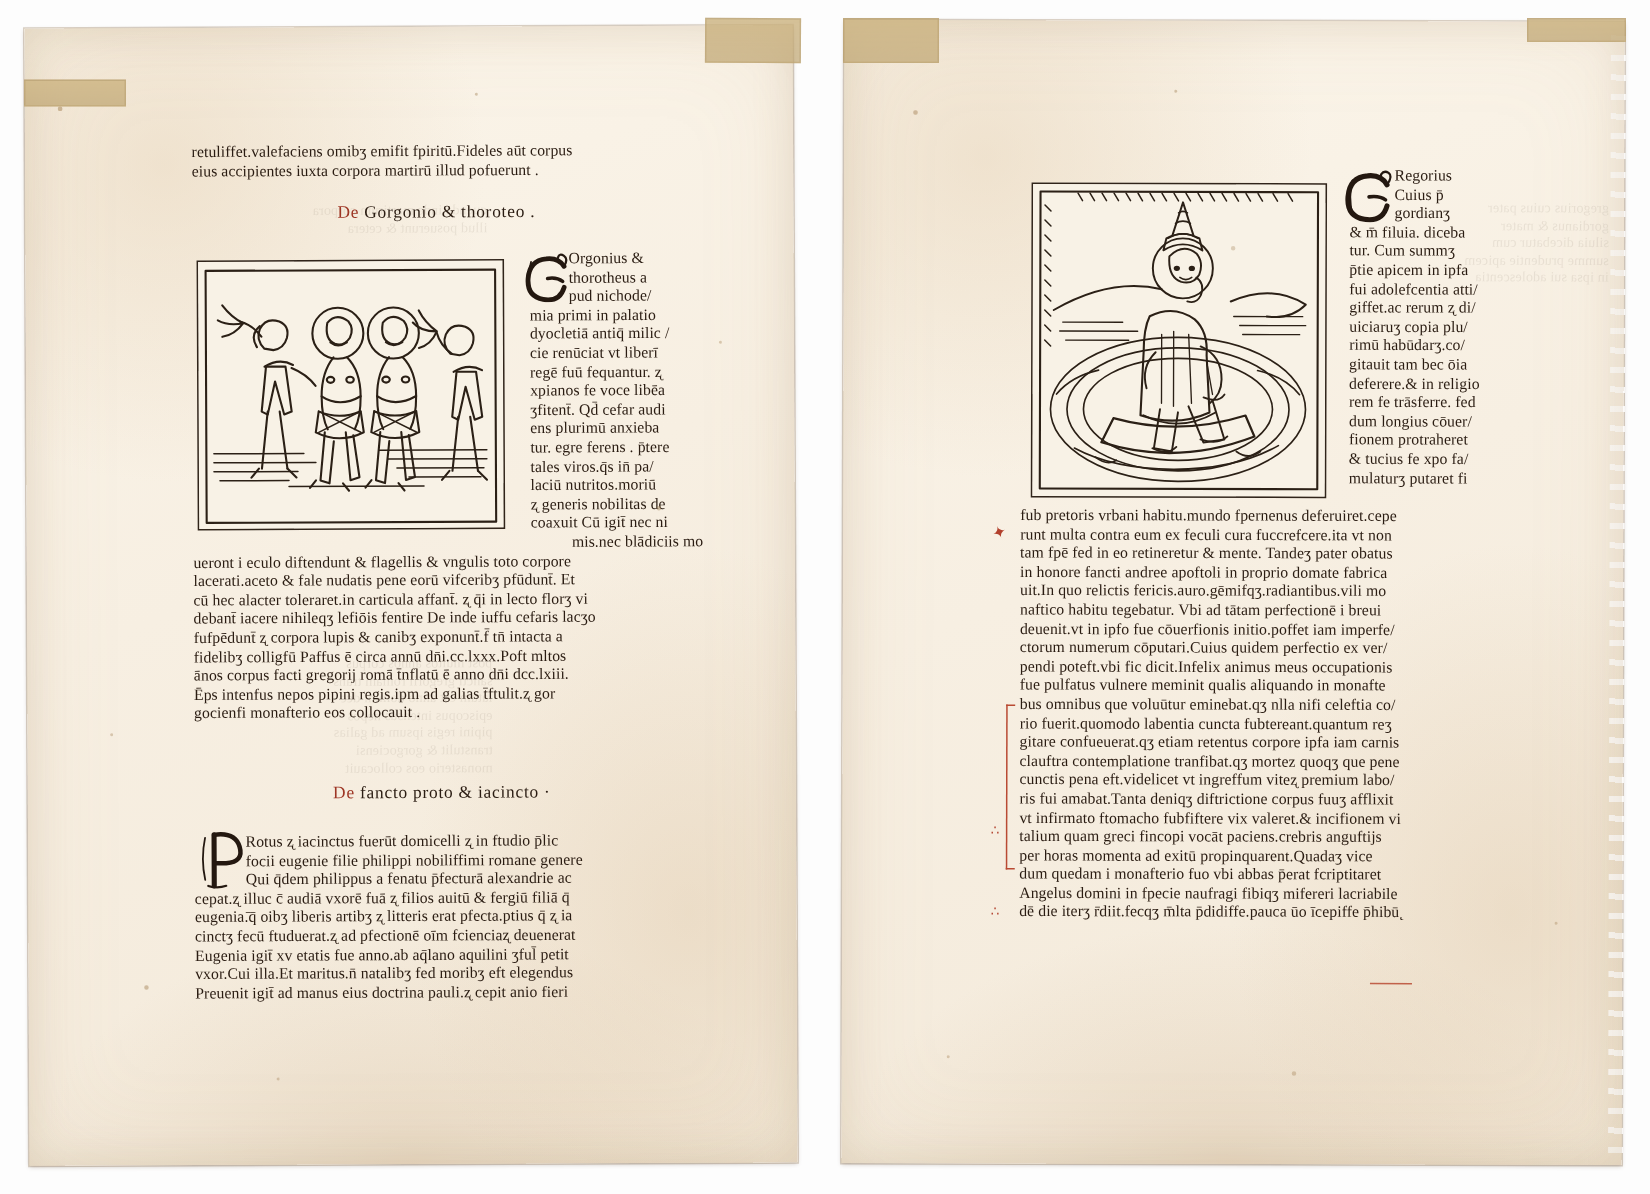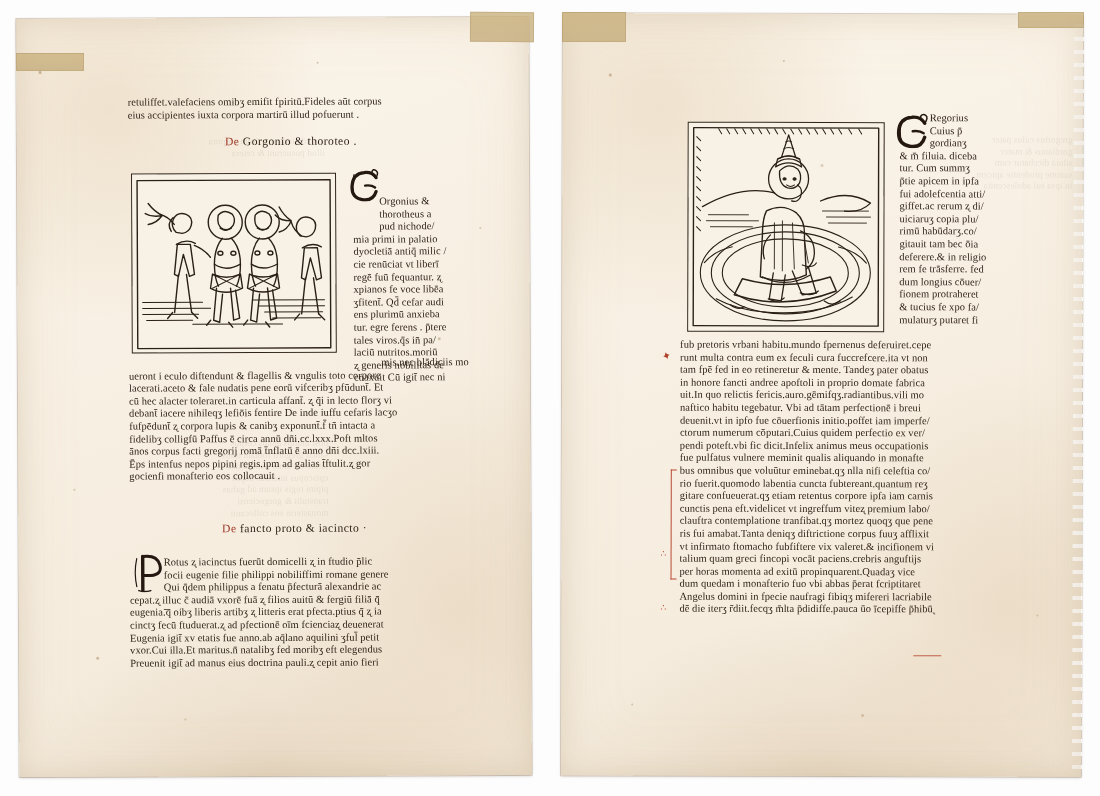--- a/index.html
+++ b/index.html
@@ -251,21 +251,21 @@
     <div class="initial" style="left:332px; top:150px; width:34px; height:34px;">
       <svg viewBox="0 0 34 34" width="34" height="34" aria-hidden="true">
         <g stroke="#241810" fill="none" stroke-linecap="round">
           <path d="M27 10 q-4 -6 -12 -5 q-11 1 -12 13 q-1 12 10 14 q11 2 14 -8" stroke-width="3.2"></path>
           <path d="M27 10 q3 -5 0 -7 q-3 -2 -4 1 q-1 3 2 4" stroke-width="1.5"></path>
           <path d="M16 18 q6 -1 10 2" stroke-width="2.4"></path>
           <path d="M5 7 q-3 10 0 21" stroke-width="1.2"></path>
         </g>
       </svg>
     </div>
-    <div class="typeblock" style="left:336px; top:150px; width:112px;margin-top:28px;">
+    <div class="typeblock" style="left:336px; top:150px; width:112px;">
       <div class="line" style="text-indent:26px;">Orgonius &amp;</div>
       <div class="line" style="text-indent:26px;">thorotheus a</div>
       <div class="line" style="text-indent:26px;">pud nichode/</div>
       <div class="line">mia primi in palatio</div>
       <div class="line">dyocletiā antiq̄ milic /</div>
       <div class="line">cie renūciat vt liberī</div>
       <div class="line">regē fuū fequantur. ʐ</div>
       <div class="line">xpianos fe voce libēa</div>
       <div class="line">ʒfitent̄. Qd̄ cefar audi</div>
       <div class="line">ens plurimū anxieba</div>
@@ -469,22 +469,22 @@
       <div class="line">in honore fancti andree apoftoli in proprio domate fabrica</div>
       <div class="line">uit.In quo relictis fericis.auro.gēmifqʒ.radiantibus.vili mo</div>
       <div class="line">naftico habitu tegebatur. Vbi ad tātam perfectionē i breui</div>
       <div class="line">deuenit.vt in ipfo fue cōuerfionis initio.poffet iam imperfe/</div>
       <div class="line">ctorum numerum cōputari.Cuius quidem perfectio ex ver/</div>
       <div class="line">pendi poteft.vbi fic dicit.Infelix animus meus occupationis</div>
       <div class="line">fue pulfatus vulnere meminit qualis aliquando in monafte</div>
       <div class="line">bus omnibus que voluūtur eminebat.qʒ nlla nifi celeftia co/</div>
       <div class="line">rio fuerit.quomodo labentia cuncta fubtereant.quantum reʒ</div>
       <div class="line">gitare confueuerat.qʒ etiam retentus corpore ipfa iam carnis</div>
+      <div class="line">clauftra contemplatione tranfibat.qʒ mortez quoqʒ que pene</div>
       <div class="line">cunctis pena eft.videlicet vt ingreffum viteʐ premium labo/</div>
-      <div class="line">clauftra contemplatione tranfibat.qʒ mortez quoqʒ que pene</div>
       <div class="line">ris fui amabat.Tanta deniqʒ diftrictione corpus fuuʒ afflixit</div>
       <div class="line">vt infirmato ftomacho fubfiftere vix valeret.&amp; incifionem vi</div>
       <div class="line">talium quam greci fincopi vocāt paciens.crebris anguftijs</div>
       <div class="line">per horas momenta ad exitū propinquarent.Quadaʒ vice</div>
       <div class="line">dum quedam i monafterio fuo vbi abbas p̄erat fcriptitaret</div>
       <div class="line">Angelus domini in fpecie naufragi fibiqʒ mifereri lacriabile</div>
       <div class="line">dē die iterʒ r̄diit.fecqʒ m̄lta p̄didiffe.pauca ūo īcepiffe p̄hibū˛</div>
     </div>
 
     <div class="marginal-mark" style="left:100px; top:338px; transform:rotate(-20deg); font-size:11px;">✦</div>

